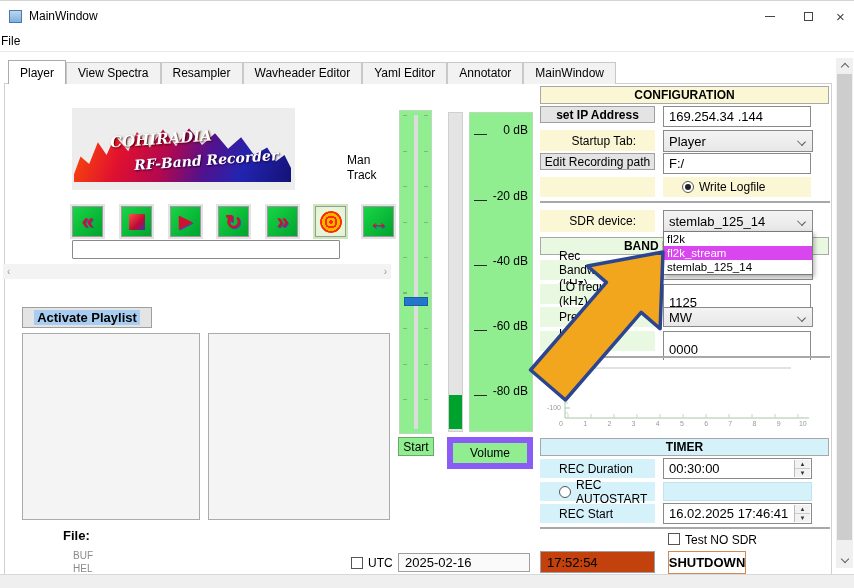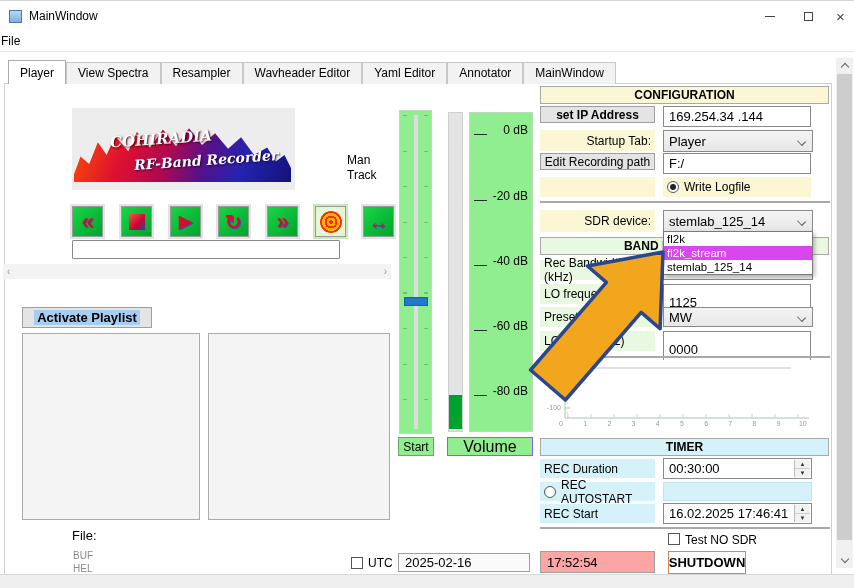--- a/index.html
+++ b/index.html
@@ -53,45 +53,45 @@
              justify-content:space-between; align-items:center; color:#9a9a9a; font-size:10px; padding:0 4px; }
 
   
   #activate-playlist { left:22px; top:307px; width:130px; height:21px; background:#e4e4e4; border:1px solid #9f9f9f;
       display:flex; align-items:center; justify-content:center; }
   #activate-playlist span { background:#a8cdf0; font-weight:bold; font-size:13px; padding:0 3px; }
   #playlist-label { left:210px; top:309px; font-weight:bold; font-size:13px;margin-top:28px; }
   .listbox { top:333px; height:187px; background:#f4f4f4; border:1px solid #ababab; }
   #listbox-left { left:22px; width:178px; }
   #listbox-right { left:208px; width:182px; }
-  #file-label { left:72px; top:528px; font-weight:normal; font-size:13px; }
+  #file-label { left:63px; top:528px; font-weight:bold; font-size:13px; }
   .buf-line { left:73px; color:#8a8a8a; font-size:10px; }
 
   
   #gain-panel { left:399px; top:110px; width:33px; height:324px; background:#90ee90; border:1px solid #b7dcb7; }
   .tickcol { position:absolute; top:4px; bottom:4px; width:4px;
      background:repeating-linear-gradient(to bottom,#7bb77b 0 1px,transparent 1px 35.5px); }
   #gain-groove { position:absolute; left:14px; top:4px; bottom:4px; width:4px; background:#dcdcdc; }
   #gain-handle { position:absolute; left:4px; top:186px; width:24px; height:9px; background:#2277cc; border:1px solid #1b5fa5; }
   #gain-label { left:398px; top:437px; width:36px; height:19px; background:#90ee90; border:1px solid #6aa86a;
       display:flex; align-items:center; justify-content:center; font-size:12px; }
   #meter { left:448px; top:112px; width:15px; height:320px; background:#e4e4e4; border:1px solid #cfcfcf; }
   #meter-fill { position:absolute; left:0; right:0; bottom:2px; height:34px; background:#00a22e; }
   #volume-panel { left:469px; top:112px; width:64px; height:320px; background:#90ee90; border:1px solid #b7dcb7; }
   .dbrow { position:absolute; left:4px; right:4px; height:14px; display:flex; align-items:center; }
   .dbtick { width:13px; height:1px; background:#2a2a2a; margin-right:4px; align-self:flex-end; margin-bottom:2px; }
   .dblabel { font-size:12px; margin-left:auto; }
-  #volume-label { left:447px; top:437px; width:86px; height:19px; background:#90ee90; border:1px solid #8b5cf6;
-      display:flex; align-items:center; justify-content:center; font-size:16px; }
+  #volume-label { left:447px; top:437px; width:86px; height:32px; background:#90ee90; border:6px solid #8b5cf6;
+      display:flex; align-items:center; justify-content:center; font-size:12px; }
 
   
   .hdr { left:540px; width:289px; height:18px; font-weight:bold; font-size:12px; text-align:center;
          border:1px solid #a8a8a8; display:flex; align-items:center; justify-content:center; }
   .lblY { background:#fbf7d5; } .lblG { background:#e9f8e0; } .lblC { background:#d5f2fa; }
-  .lab { left:540px; width:115px; height:21px; display:flex; align-items:center; font-size:12px; padding:0 4px; }
+  .lab { left:540px; width:115px; height:21px; display:flex; align-items:center; font-size:12px; padding:0 19px; }
   .lab.r { justify-content:flex-end; }
   .fld { left:663px; width:148px; height:21px; background:#fff; border:1px solid #8a8a8a;
          font-size:13px; display:flex; align-items:center; padding:0 5px; }
   .btnq { left:540px; width:115px; height:17px; background:#e4e4e4; border:1px solid #9f9f9f;
           display:flex; align-items:center; justify-content:center; font-size:12px; }
   .combo { left:663px; width:150px; height:22px; background:linear-gradient(#f4f4f4,#e7e7e7);
            border:1px solid #8a8a8a; font-size:13px; display:flex; align-items:center; padding:0 5px; position:absolute; }
   .chev { position:absolute; right:7px; top:7px; width:7px; height:7px;
           border-right:1.6px solid #555; border-bottom:1.6px solid #555; transform:rotate(45deg) scaleY(.8); }
   .sep { left:540px; width:290px; height:2px; background:#a8a8a8; }
@@ -117,21 +117,21 @@
   #plot { left:543px; top:360px; width:272px; height:74px; background:#fff; }
   .ytick-lab { position:absolute; font-size:7px; color:#999; width:18px; text-align:right; }
   #xticks { left:556px; top:420px; width:252px; display:flex; justify-content:space-between; }
   #xticks span { font-size:7px; color:#999; width:10px; text-align:center; }
 
   
   .labT { height:19px; }
   .cyanbox { left:663px; width:149px; height:19px; background:#d5f2fa; border:1px solid #bfe4ee; }
 
   #test-no-sdr { left:668px; top:533px; display:flex; align-items:flex-start; font-size:12px; }
-  #clock { left:540px; top:551px; width:115px; height:22px; background:#fca5a5; border:1px solid #9f9f9f;
+  #clock { left:540px; top:551px; width:115px; height:22px; background:#c2410c; border:1px solid #9f9f9f;
            display:flex; align-items:center; padding:0 6px; font-size:13px; }
   #shutdown { left:668px; top:551px; width:78px; height:23px; background:#fdfdfd; border:1px solid #d08a55;
               display:flex; align-items:center; justify-content:center; font-weight:bold; font-size:13px; }
   #utc-row { left:351px; top:556px; display:flex; align-items:center; font-size:12px; }
   #date-field { left:398px; top:553px; width:132px; height:19px; background:#fafafa; border:1px solid #9f9f9f;
                 display:flex; align-items:center; padding:0 6px; font-size:13px; }
 
   
   #vscroll { left:836px; top:58px; width:17px; height:510px; background:#f0f0f0; }
   #vs-up,#vs-down { position:absolute; left:0; width:17px; height:15px; display:flex; align-items:center; justify-content:center; }

